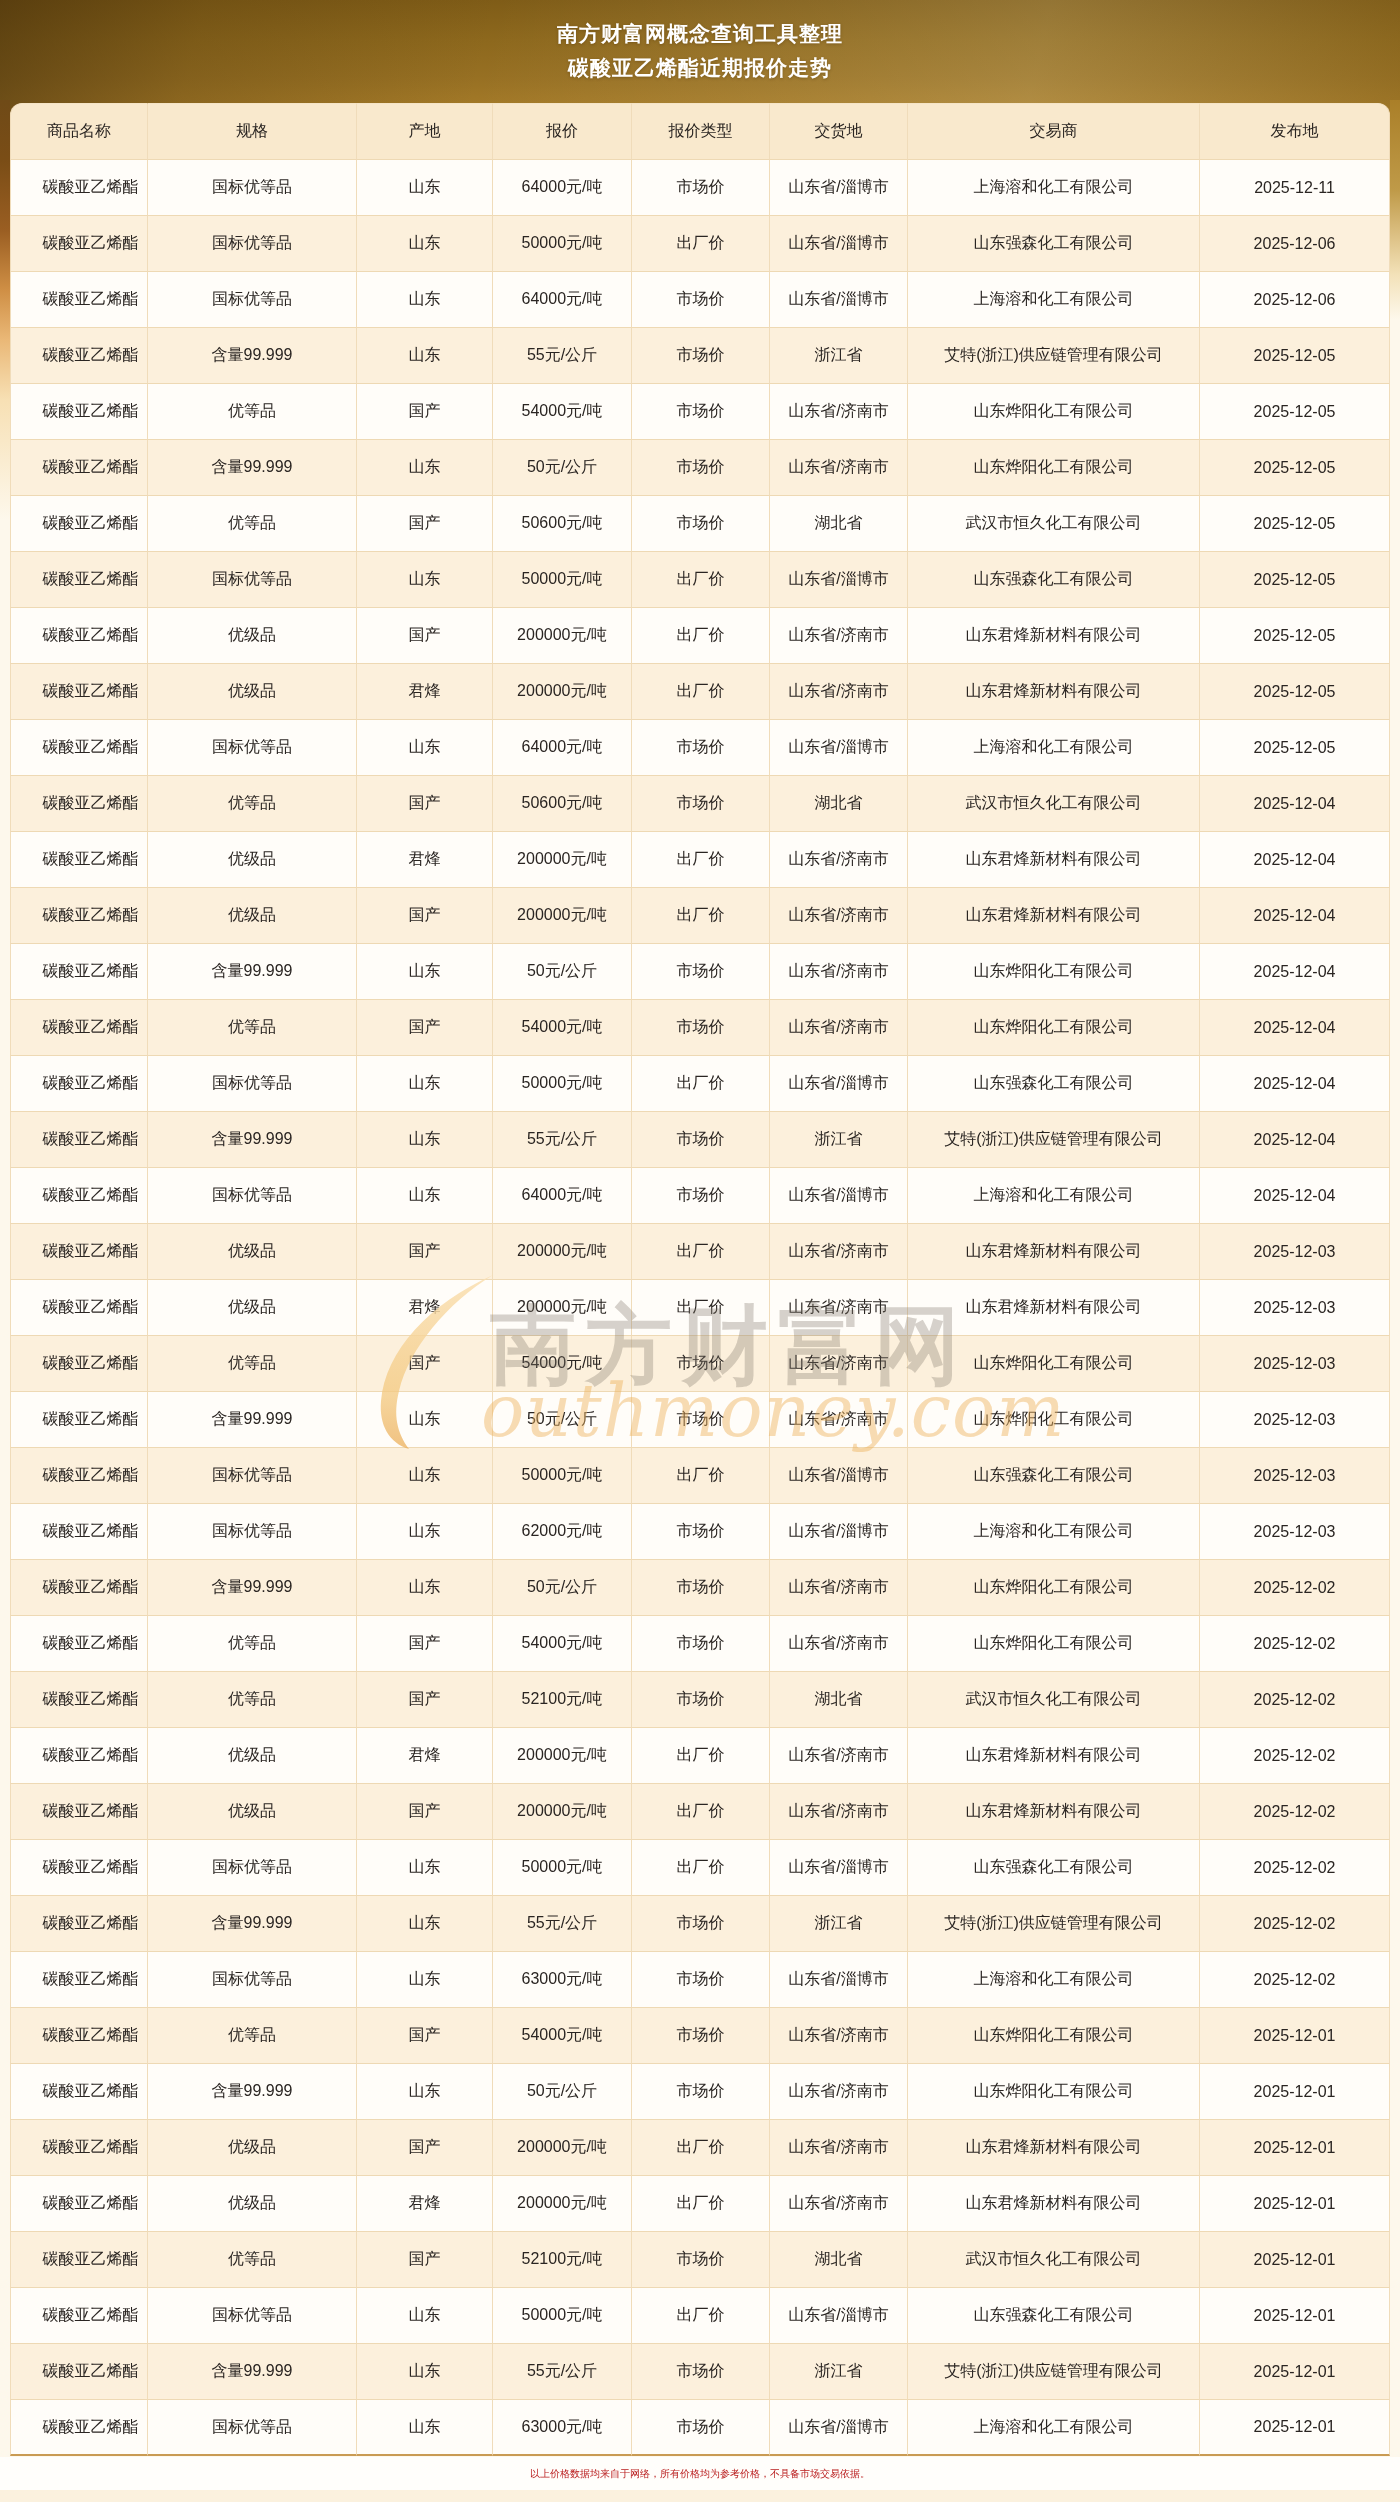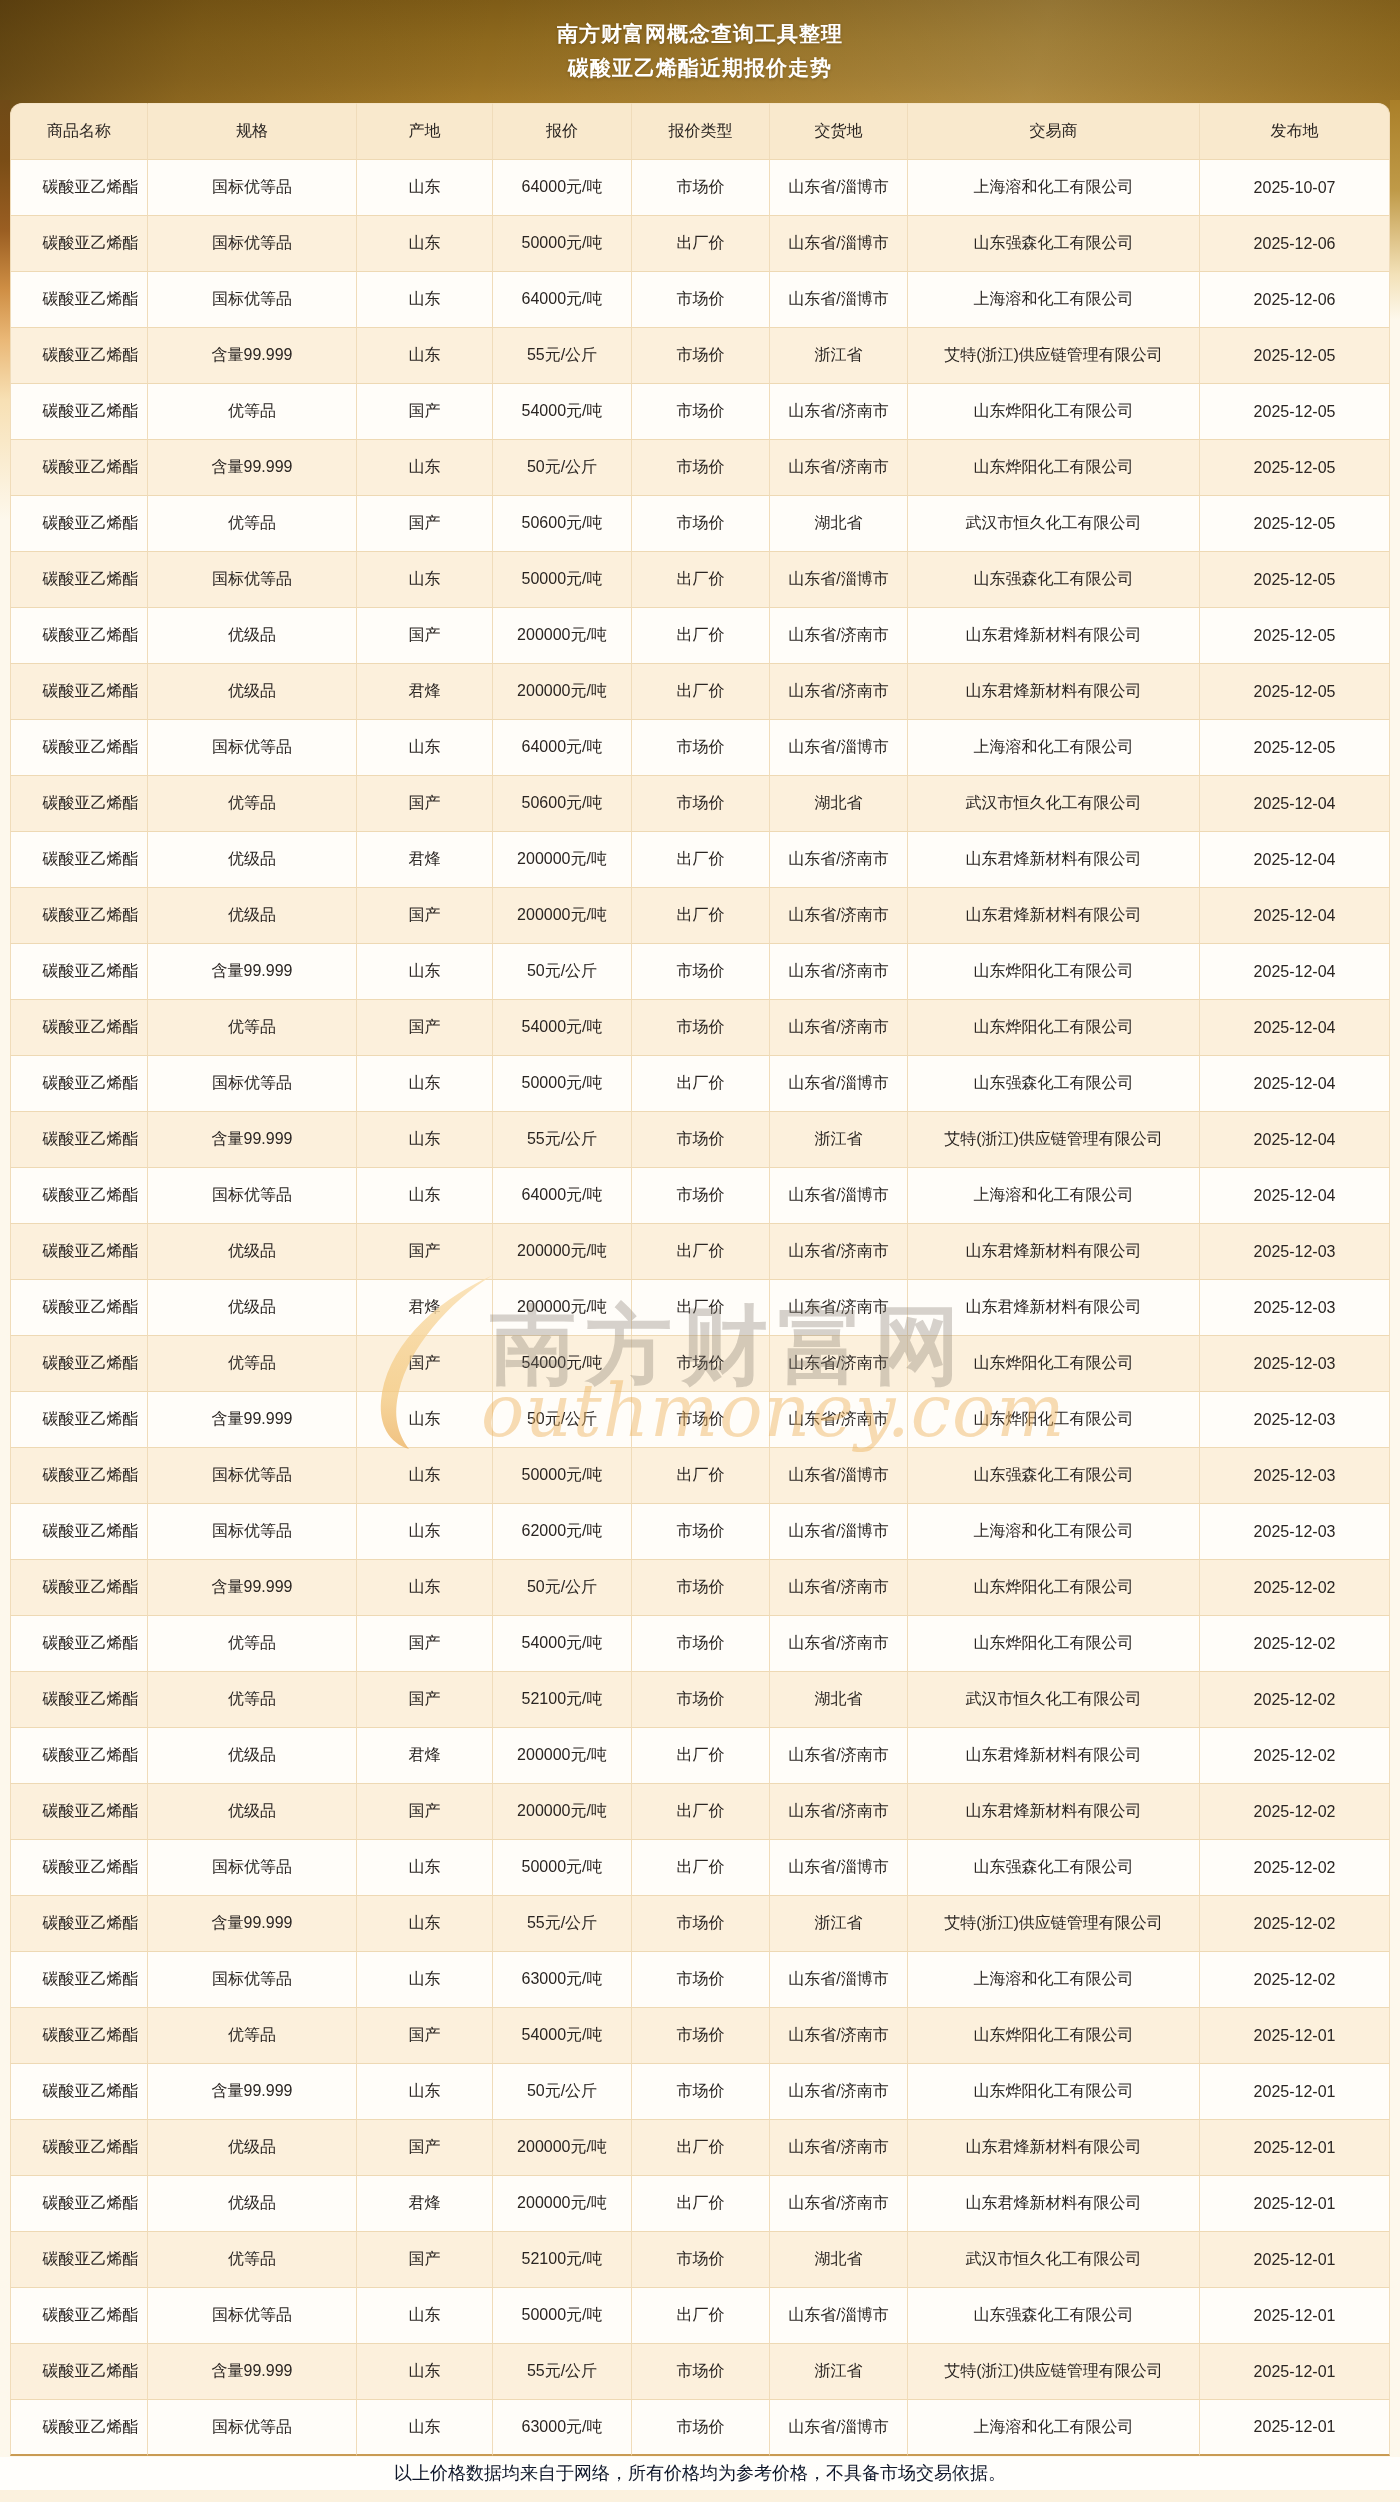--- a/index.html
+++ b/index.html
@@ -86,21 +86,21 @@
     font-family: "DejaVu Serif", "Liberation Serif", serif; font-style: italic;
     font-size: 72px; letter-spacing: 1px; white-space: nowrap;
     color: rgba(238,178,92,0.45);
     margin-left: 36px;
   }
 
   
   .footer-band {
     position: absolute; top: 2457px; left: 0; width: 1400px; height: 33px; z-index: 1;
     background: #fffefb; text-align: center;
-    font-size: 18px; line-height: 33px; color: #0f172a;
+    font-size: 10px; line-height: 33px; color: #b91c1c;
   }
   .footer-strip {
     position: absolute; top: 2490px; left: 0; width: 1400px; height: 12px; z-index: 1;
     background: #fbf1de;
   }
 </style>
 </head>
 <body>
 
 <div class="bg-banner"></div>
@@ -138,21 +138,21 @@
     </thead>
     <tbody>
         <tr>
           <td>碳酸亚乙烯酯</td>
           <td>国标优等品</td>
           <td>山东</td>
           <td>64000元/吨</td>
           <td>市场价</td>
           <td>山东省/淄博市</td>
           <td>上海溶和化工有限公司</td>
-          <td>2025-10-07</td>
+          <td>2025-12-11</td>
         </tr>
         <tr>
           <td>碳酸亚乙烯酯</td>
           <td>国标优等品</td>
           <td>山东</td>
           <td>50000元/吨</td>
           <td>出厂价</td>
           <td>山东省/淄博市</td>
           <td>山东强森化工有限公司</td>
           <td>2025-12-06</td>

